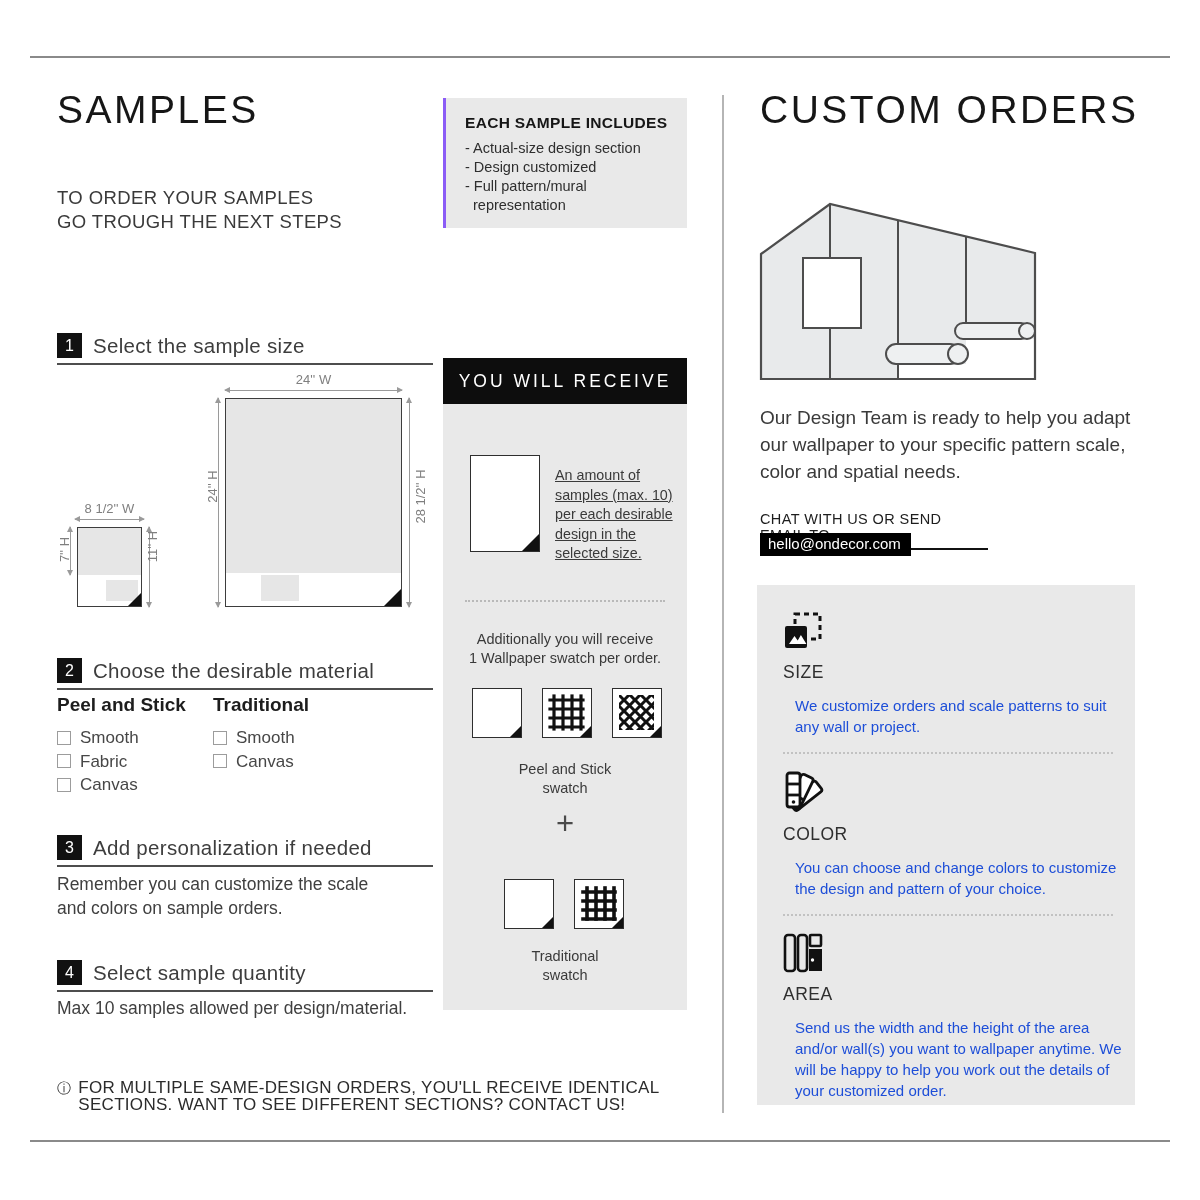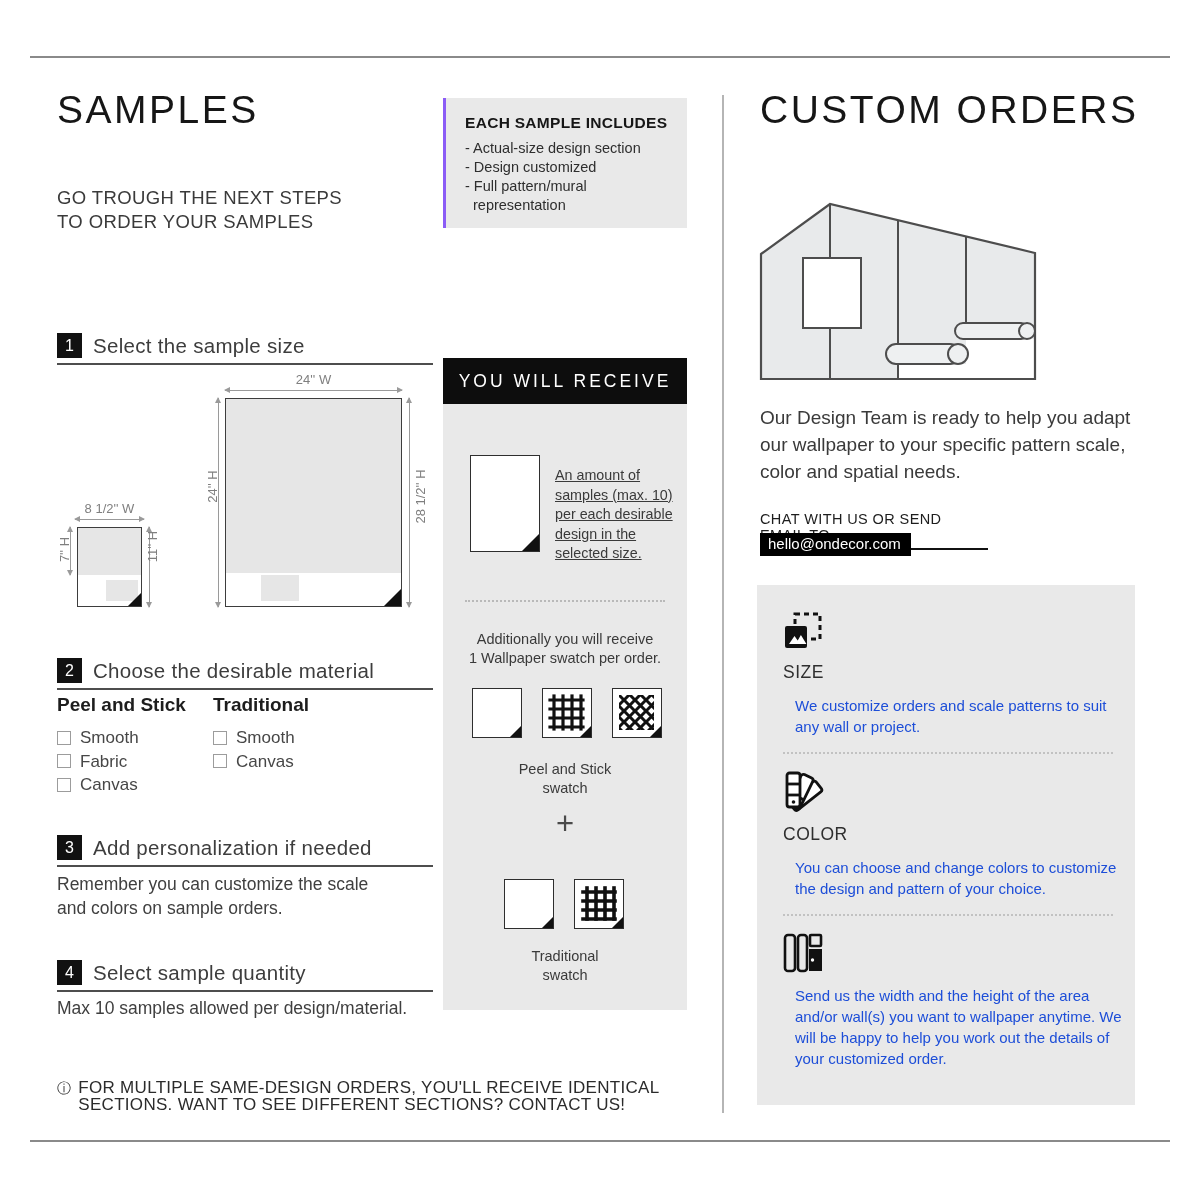--- a/index.html
+++ b/index.html
@@ -81,22 +81,22 @@
 
 <div class="canvas">
 
   <div class="rule" style="top:56px;"></div>
   <div class="rule" style="top:1140px;"></div>
   <div class="vdiv"></div>
 
   <h1 class="bigtitle" style="left:57px;top:88px;">SAMPLES</h1>
 
   <div class="subtitle" style="left:57px;top:186px;">
+    <span>TO ORDER YOUR SAMPLES</span>
     <span>GO TROUGH THE NEXT STEPS</span>
-    <span>TO ORDER YOUR SAMPLES</span>
   </div>
 
   <div class="step-head" style="top:333px;">
     <span class="step-num">1</span>
     <span class="step-title">Select the sample size</span>
   </div>
 
   <div class="diagram">
 
     <div class="sheet" style="left:168px;top:28px;width:177px;height:209px;">
@@ -332,18 +332,19 @@
     <div class="feature">
       <svg class="icon-box" width="40" height="40" viewBox="0 0 40 40">
         <g stroke="#111" stroke-width="2.6" fill="none">
           <rect x="2" y="2" width="10" height="36" rx="3"></rect>
           <rect x="15" y="2" width="9" height="36" rx="3"></rect>
           <rect x="27" y="2" width="11" height="11" rx="1"></rect>
         </g>
         <rect x="26" y="16" width="13" height="22" fill="#111"></rect>
         <circle cx="29.5" cy="27" r="1.7" fill="#fff"></circle>
       </svg>
+      <h3>AREA</h3>
       <p>Send us the width and the height of the area and/or wall(s) you want to wallpaper anytime. We will be happy to help you work out the details of your customized order.</p>
     </div>
 
   </div>
 
 </div>
 
 </body></html>

